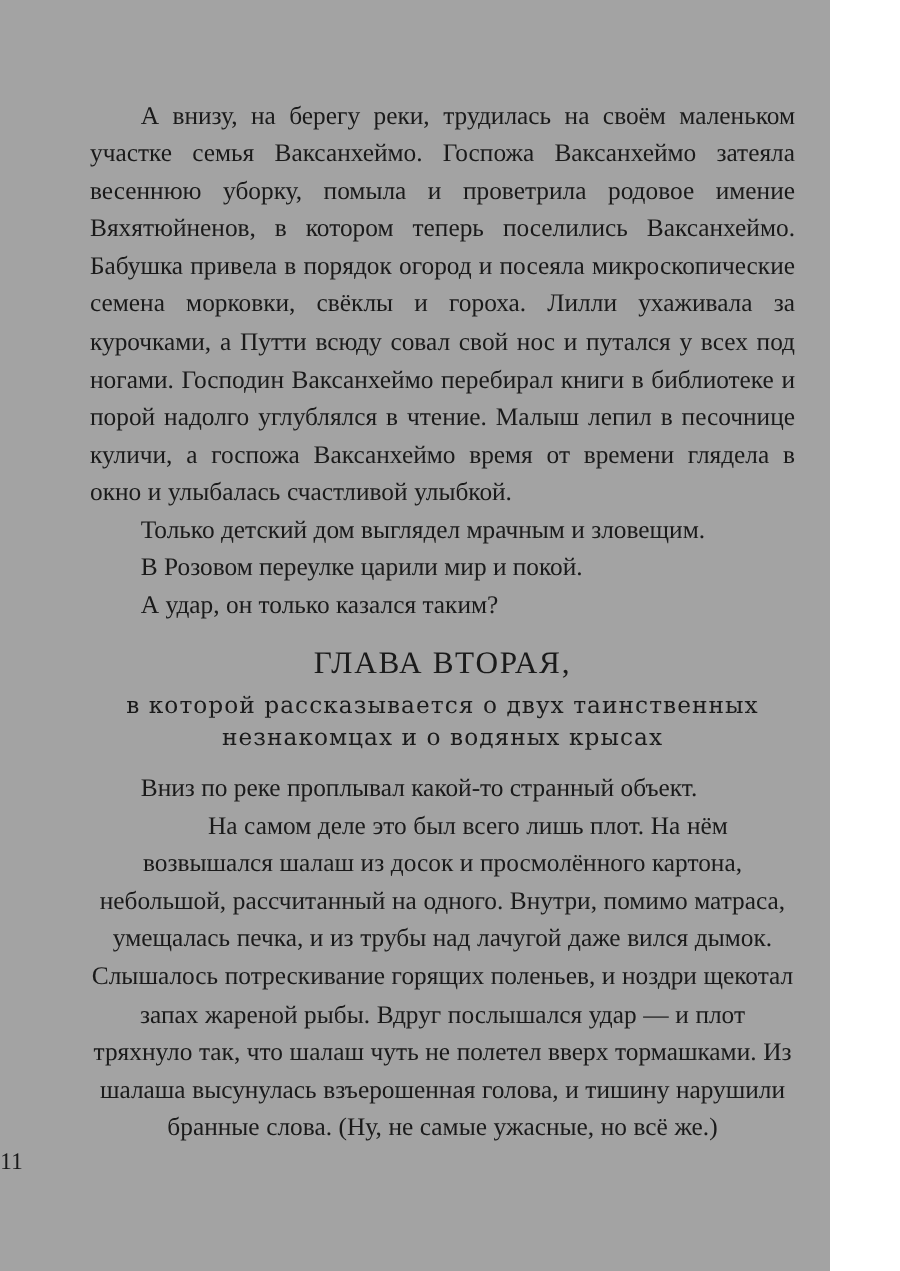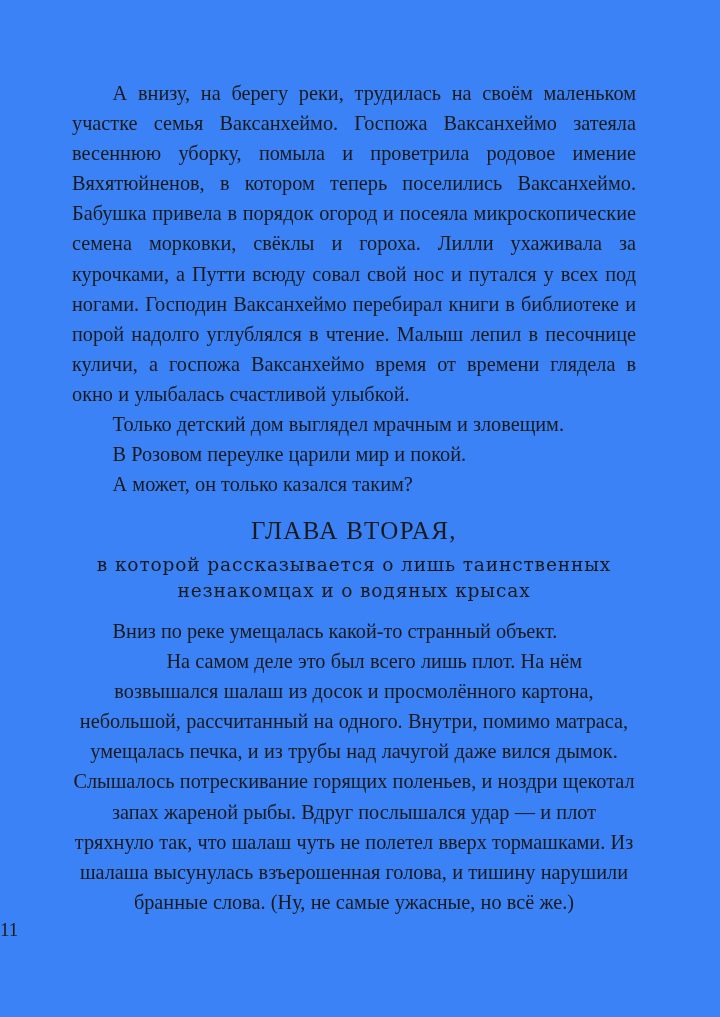--- a/index.html
+++ b/index.html
@@ -14,23 +14,23 @@
     position: relative;
     overflow: hidden;
     font-family: "Liberation Serif", "DejaVu Serif", serif;
     color: #1a1a1a;
   }
 
   .page {
     position: absolute;
     left: 0;
     top: 0;
-    width: 720px;
+    width: 664px;
     height: 1017px;
-    background: #3b82f6;
+    background: #a3a3a3;
   }
 
   .text-block {
     position: absolute;
     left: 72px;
     width: 564px;
   }
 
   #body-top { top: 78px; }
 
@@ -102,31 +102,31 @@
 </style>
 </head>
 <body>
 
 <div class="page">
 
   <div class="text-block" id="body-top">
     <p class="para">А внизу, на берегу реки, трудилась на своём маленьком участке семья Ваксанхеймо. Госпожа Ваксанхеймо затеяла весеннюю уборку, помыла и проветрила родовое имение Вяхятюйненов, в котором теперь поселились Ваксанхеймо. Бабушка привела в порядок огород и посеяла микроскопические семена морковки, свёклы и гороха. Лилли ухаживала за курочками, а Путти всюду совал свой нос и путался у всех под ногами. Господин Ваксанхеймо перебирал книги в библиотеке и порой надолго углублялся в чтение. Малыш лепил в песочнице куличи, а госпожа Ваксанхеймо время от времени глядела в окно и улыбалась счастливой улыбкой.</p>
     <p class="short">Только детский дом выглядел мрачным и зловещим.</p>
     <p class="short">В Розовом переулке царили мир и покой.</p>
-    <p class="short">А может, он только казался таким?</p>
+    <p class="short">А удар, он только казался таким?</p>
   </div>
 
   <div class="chapter-head">
     <h1 class="chapter-title">ГЛАВА ВТОРАЯ,</h1>
     <h2 class="chapter-subtitle">
-      <span class="sub-line">в которой рассказывается о лишь таинственных</span>
+      <span class="sub-line">в которой рассказывается о двух таинственных</span>
       <span class="sub-line">незнакомцах и о водяных крысах</span>
     </h2>
   </div>
 
   <div class="text-block" id="body-bottom">
-    <p class="short">Вниз по реке умещалась какой-то странный объект.</p>
+    <p class="short">Вниз по реке проплывал какой-то странный объект.</p>
     <p class="para last-line-left">На самом деле это был всего лишь плот. На нём возвышался шалаш из досок и просмолённого картона, небольшой, рассчитанный на одного. Внутри, помимо матраса, умещалась печка, и из трубы над лачугой даже вился дымок. Слышалось потрескивание горящих поленьев, и ноздри щекотал запах жареной рыбы. Вдруг послышался удар — и плот тряхнуло так, что шалаш чуть не полетел вверх тормашками. Из шалаша высунулась взъерошенная голова, и тишину нарушили бранные слова. (Ну, не самые ужасные, но всё же.)</p>
   </div>
 
   <div class="folio">11</div>
 
 </div>
 
 </body></html>

